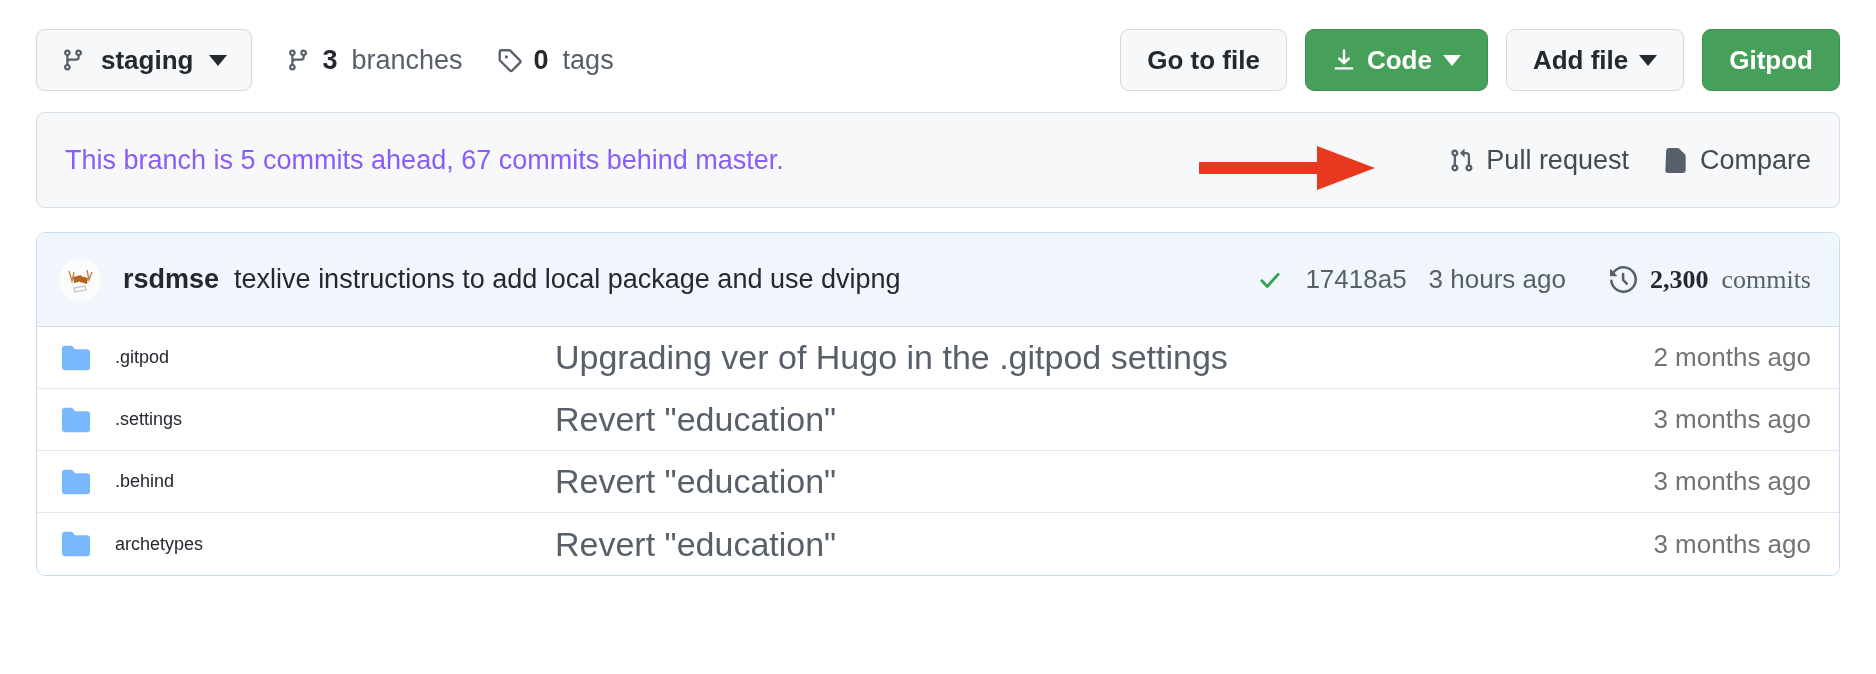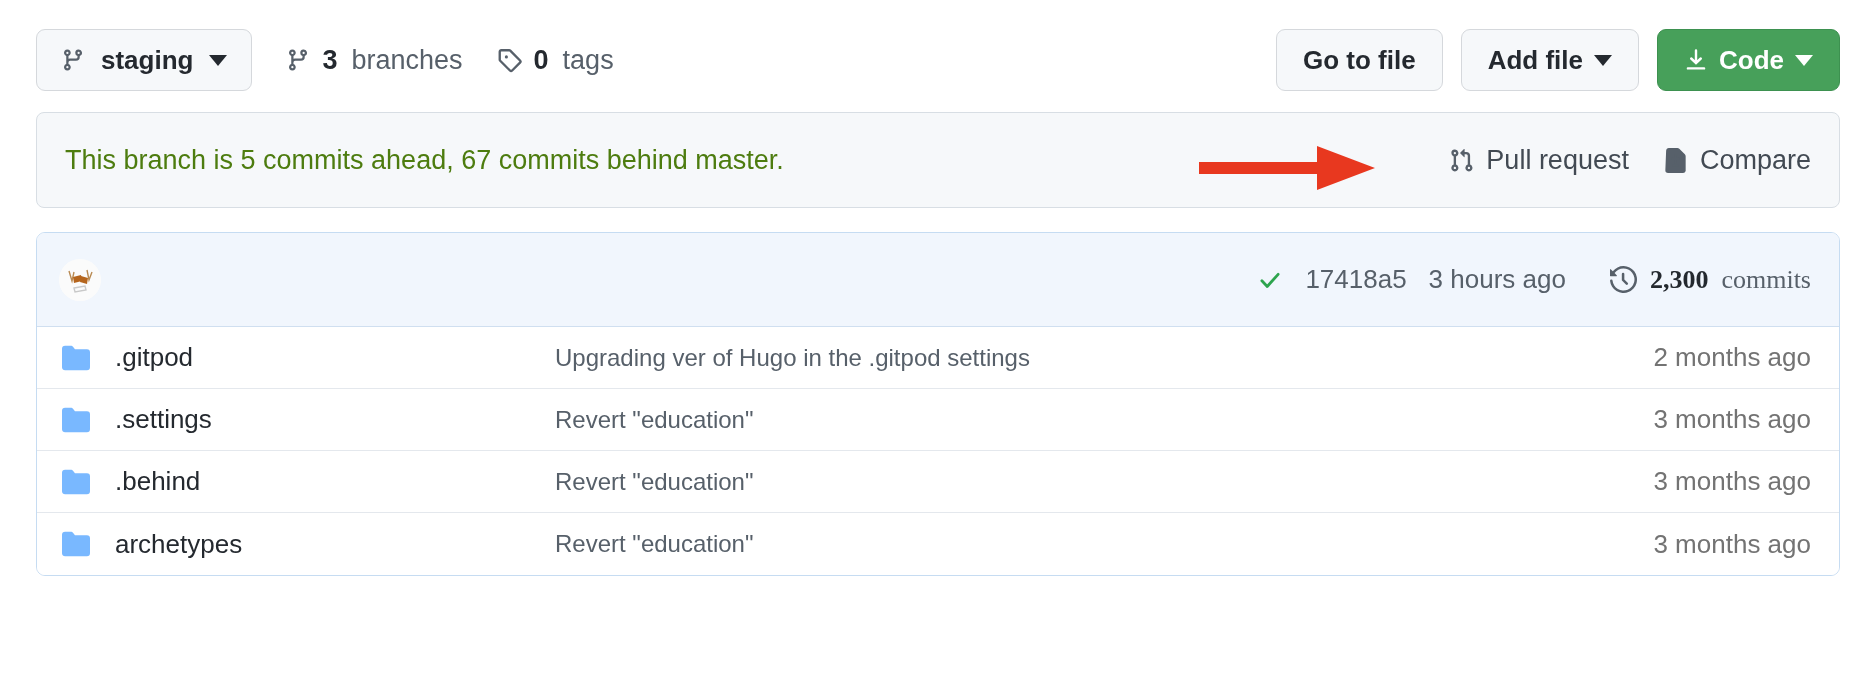--- a/index.html
+++ b/index.html
@@ -96,21 +96,21 @@
     height: 96px;
     border: 1px solid #d8dee4;
     border-radius: 8px;
     background: #f6f8fa;
     display: flex;
     align-items: center;
     padding: 0 28px;
   }
   .branch-msg {
     font-size: 27px;
-    color: #4d7c0f;
+    color: #8b5cf6;
     white-space: nowrap;
   }
   .branch-actions {
     margin-left: auto;
     display: flex;
     align-items: center;
     gap: 34px;
   }
   .branch-action {
     display: inline-flex;
@@ -198,29 +198,29 @@
     display: flex;
     align-items: center;
     height: 62px;
     padding: 0 28px 0 22px;
     border-bottom: 1px solid #e4e8ed;
     background: #ffffff;
   }
   .file-row:last-child { border-bottom: none; }
   .folder-ico { flex: none; width: 34px; margin-right: 22px; display:flex; align-items:center; }
   .file-name {
-    font-size: 26px;
+    font-size: 18px;
     color: #24292f;
     width: 440px;
     white-space: nowrap;
     overflow: hidden;
     cursor: pointer;
   }
   .file-msg {
-    font-size: 24px;
+    font-size: 34px;
     color: #57606a;
     flex: 1;
     white-space: nowrap;
     overflow: hidden;
     cursor: pointer;
   }
   .file-age {
     font-size: 26px;
     color: #737373;
     text-align: right;
@@ -265,35 +265,38 @@
         <b class="metric-count">0</b>
         <span>tags</span>
       </div>
     </div>
 
     <div class="toolbar-right">
       <div class="btn">
         <span>Go to file</span>
       </div>
 
+      <div class="btn btn-green">
+        <span class="ico">
+          <svg width="24" height="26" viewBox="0 0 16 16" fill="none" stroke="#ffffff" stroke-width="1.6" stroke-linecap="round">
+            <path d="M8 1.6v8.2M4.8 7l3.2 3 3.2-3M2.6 13.6h10.8"></path>
+          </svg>
+        </span>
+        <span>Code</span>
+        <span class="caret"></span>
+      </div>
+
       <div class="btn">
         <span>Add file</span>
         <span class="caret"></span>
       </div>
 
       <div class="btn btn-green">
-        <span class="ico">
-          <svg width="24" height="26" viewBox="0 0 16 16" fill="none" stroke="#ffffff" stroke-width="1.6" stroke-linecap="round">
-            <path d="M8 1.6v8.2M4.8 7l3.2 3 3.2-3M2.6 13.6h10.8"></path>
-          </svg>
-        </span>
-        <span>Code</span>
-        <span class="caret"></span>
-      </div>
-
+        <span>Gitpod</span>
+      </div>
     </div>
   </div>
 
   <div class="branch-bar">
     <div class="branch-msg">This branch is 5 commits ahead, 67 commits behind master.</div>
     <div class="branch-actions">
       <div class="branch-action">
         <span class="ico">
           <svg width="25" height="27" viewBox="0 0 16 16" fill="#57606a">
             <path d="M1.5 3.25a2.25 2.25 0 1 1 3 2.122v5.256a2.251 2.251 0 1 1-1.5 0V5.372A2.25 2.25 0 0 1 1.5 3.25Zm5.677-.177L9.573.677A.25.25 0 0 1 10 .854V2.5h1A2.5 2.5 0 0 1 13.5 5v5.628a2.251 2.251 0 1 1-1.5 0V5a1 1 0 0 0-1-1h-1v1.646a.25.25 0 0 1-.427.177L7.177 3.427a.25.25 0 0 1 0-.354ZM3.75 2.5a.75.75 0 1 0 0 1.5.75.75 0 0 0 0-1.5Zm0 9.5a.75.75 0 1 0 0 1.5.75.75 0 0 0 0-1.5Zm8.25.75a.75.75 0 1 0 1.5 0 .75.75 0 0 0-1.5 0Z"></path>
@@ -329,20 +332,24 @@
           </g>
           <g fill="#b5651d">
             <path d="M14 18 L22 16 L23 22 L15 24 Z"></path>
             <path d="M22 17 L29 19 L28 25 L21 23 Z"></path>
           </g>
           <g fill="none" stroke="#c9c9c9" stroke-width="1.4">
             <path d="M15 29 L26 27 L27 31 L16 33 Z"></path>
           </g>
         </svg>
       </div>
+      <div class="commit-text">
+        <span class="commit-author">rsdmse</span>
+        <span>&nbsp;</span><span class="commit-title">texlive instructions to add local package and use dvipng</span>
+      </div>
       <div class="commit-meta">
         <span class="ico">
           <svg width="26" height="26" viewBox="0 0 16 16" fill="none" stroke="#2da44e" stroke-width="1.7" stroke-linecap="round" stroke-linejoin="round">
             <path d="M3 8.5 L6.3 12 L13 4.5"></path>
           </svg>
         </span>
         <span class="commit-hash">17418a5</span>
         <span class="commit-date">3 hours ago</span>
         <span class="commit-count">
           <span class="ico">

